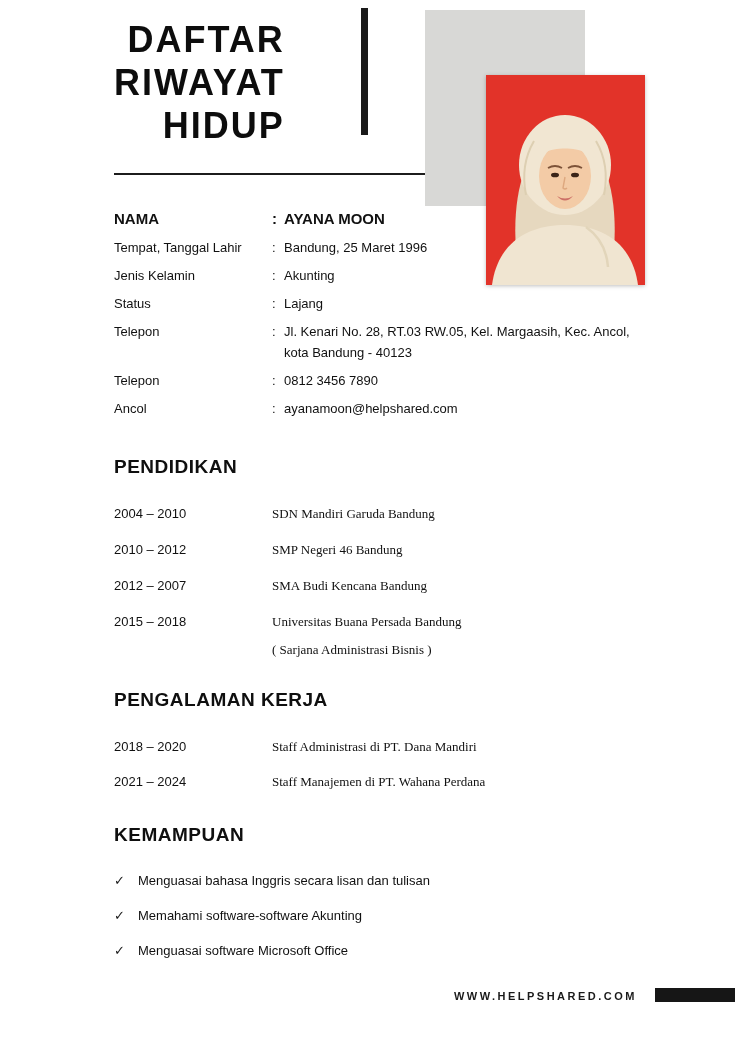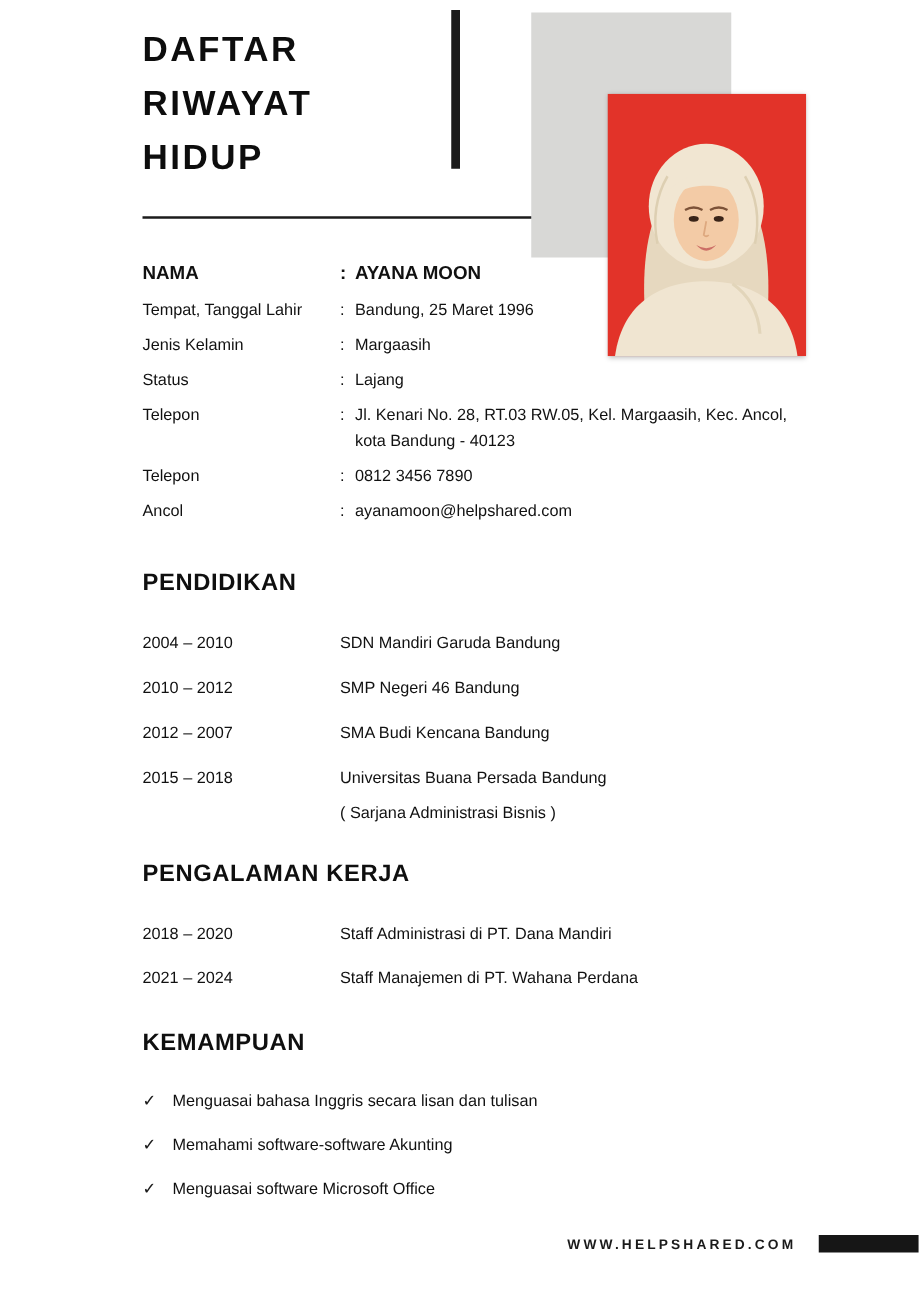--- a/index.html
+++ b/index.html
@@ -5,21 +5,21 @@
   * { margin:0; padding:0; box-sizing:border-box; }
   html,body { width:735px; height:1040px; }
   body {
     background:#ffffff;
     font-family:"Liberation Sans", sans-serif;
     color:#111111;
   }
   .page { position:relative; width:735px; height:1040px; background:#fff; overflow:hidden; }
 
   
-  .cv-title { position:absolute; left:114px; top:18px; font-size:28px; font-weight:bold; line-height:43px; letter-spacing:2px; color:#0d0d0d; }
+  .cv-title { position:absolute; left:114px; top:18px; font-size:36px; font-weight:bold; line-height:43px; letter-spacing:2px; color:#0d0d0d;text-align:right; }
   .vbar { position:absolute; left:361px; top:8px; width:7px; height:127px; background:#1a1a1a; }
   .gray-rect { position:absolute; left:425px; top:10px; width:160px; height:196px; background:#d8d8d6; }
   .photo { position:absolute; left:486px; top:75px; width:159px; height:210px; box-shadow:0 1px 4px rgba(0,0,0,0.25); }
   .photo svg { display:block; width:159px; height:210px; }
   .header-rule { position:absolute; left:114px; top:173px; width:311px; height:2px; background:#1c1c1c; }
 
   
   .info { position:absolute; left:114px; top:208px; width:540px; }
   .info-row { display:flex; align-items:flex-start; font-size:13px; line-height:21px; margin-bottom:7px; }
   .info-row.name-row { font-size:15px; font-weight:bold; line-height:22px; }
@@ -30,21 +30,21 @@
   
   .section { position:absolute; left:114px; width:545px; }
   .sec-edu { top:455px; }
   .sec-work { top:688px; }
   .sec-skill { top:823px; }
   .section-heading { font-size:19px; font-weight:bold; letter-spacing:0.5px; line-height:24px; color:#0f0f0f; }
   .rows { margin-top:24px; }
   .row { display:flex; align-items:flex-start; font-size:13px; line-height:21px; margin-bottom:15px; }
   .sec-work .row { margin-bottom:14px; }
   .row-period { width:158px; flex:none; }
-  .row-text { flex:1; }
+  .row-text { flex:1;font-family:Liberation Serif, serif; }
   .row-sub { margin-top:7px; }
 
   
   .skills { margin-top:23px; }
   .skill-item { display:flex; align-items:flex-start; font-size:13px; line-height:21px; margin-bottom:14px; }
   .skill-check { width:24px; flex:none; font-size:13px; color:#1a1a1a; }
   .skill-text { flex:1; }
 
   
   .footer-site { position:absolute; top:990px; right:98px; font-size:11px; font-weight:bold; letter-spacing:2.5px; color:#1a1a1a; }
@@ -93,21 +93,21 @@
 
     <div class="info-row">
       <div class="info-label">Tempat, Tanggal Lahir</div>
       <div class="info-colon">:</div>
       <div class="info-value">Bandung, 25 Maret 1996</div>
     </div>
 
     <div class="info-row">
       <div class="info-label">Jenis Kelamin</div>
       <div class="info-colon">:</div>
-      <div class="info-value">Margaasih</div>
+      <div class="info-value">Akunting</div>
     </div>
 
     <div class="info-row">
       <div class="info-label">Status</div>
       <div class="info-colon">:</div>
       <div class="info-value">Lajang</div>
     </div>
 
     <div class="info-row">
       <div class="info-label">Telepon</div>

